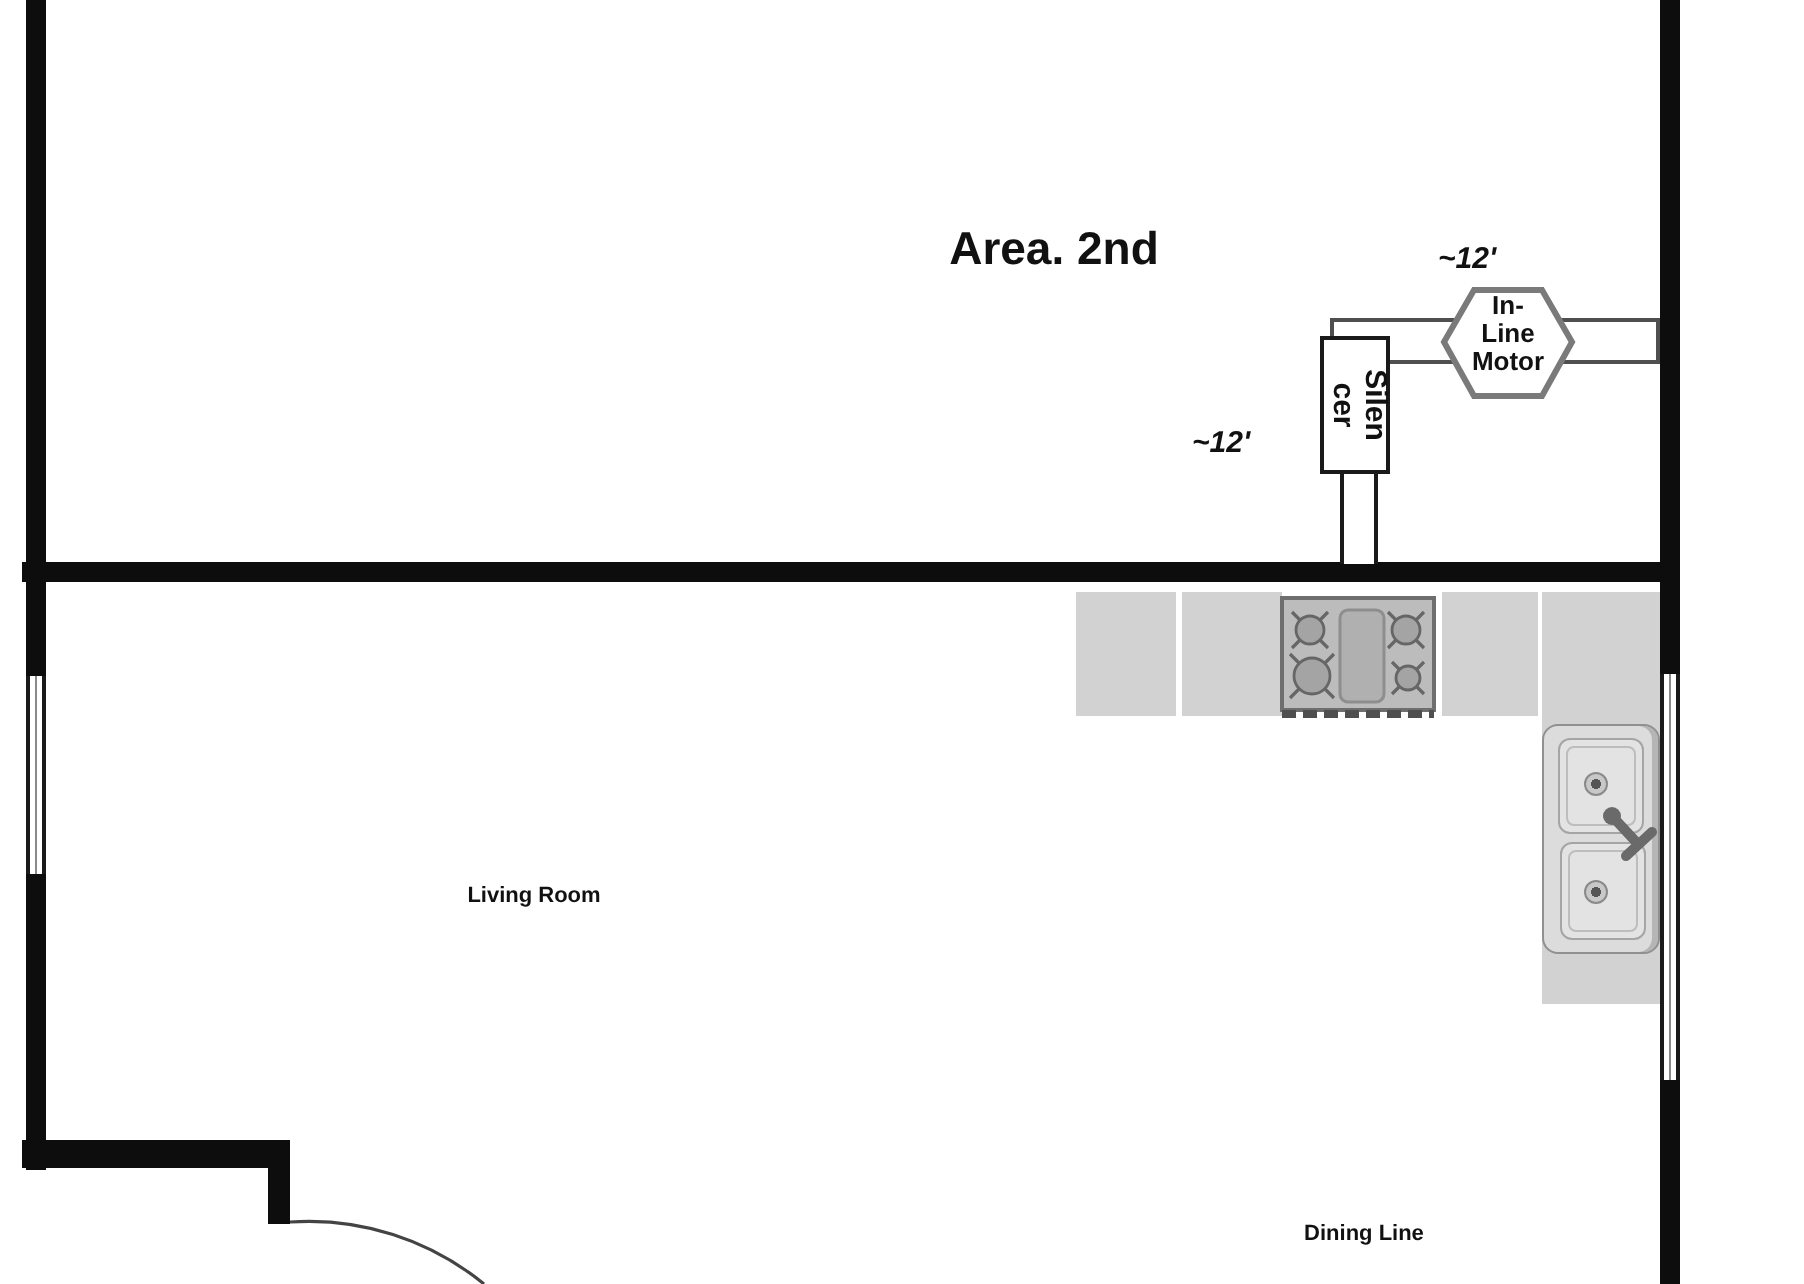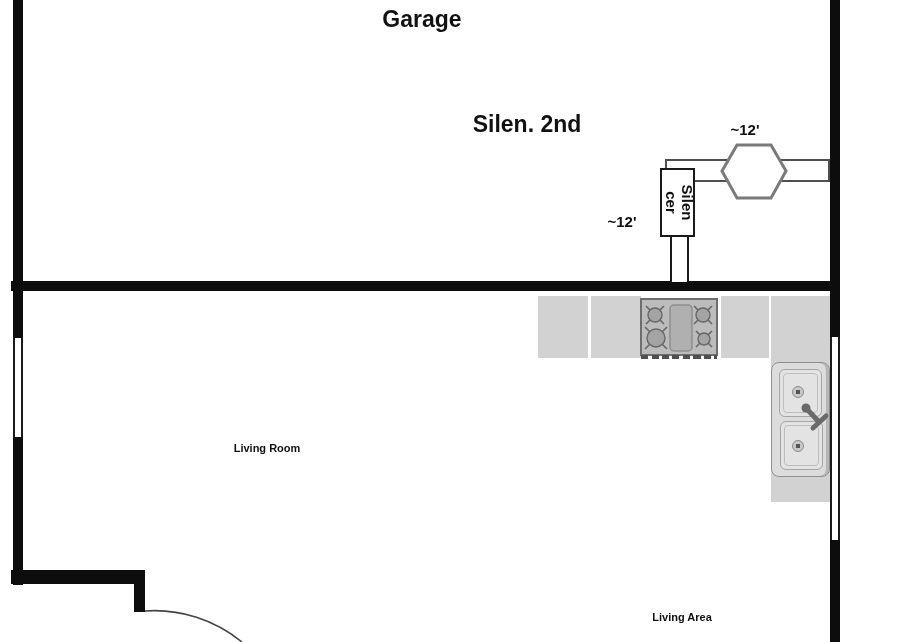--- a/index.html
+++ b/index.html
@@ -12,21 +12,21 @@
   
   .window-v{
     position:absolute;background:#fff;z-index:2;box-sizing:border-box;
     border-left:2px solid #1a1a1a;border-right:2px solid #1a1a1a;
     background-image:linear-gradient(90deg,transparent 44%,#8a8a8a 44%,#8a8a8a 56%,transparent 56%);
   }
   
   .room-label{position:absolute;font-weight:bold;text-align:center;z-index:6;line-height:1.15;}
   .big{font-size:23px;}
   .med{font-size:11px;}
-  .dim{font-size:15px;font-weight:bold;position:absolute;text-align:center;z-index:6;}
+  .dim{font-size:15px;font-weight:bold;position:absolute;z-index:6;font-style:italic;}
   .line{display:block;}
   
   .duct-h{
     position:absolute;left:665px;top:159px;width:165px;height:23px;z-index:3;
     background:#fff;border:2.5px solid #4f4f4f;box-sizing:border-box;
   }
   .duct-v{
     position:absolute;left:670px;top:236px;width:19px;height:46px;z-index:2;
     background:#fff;border-left:2px solid #1a1a1a;border-right:2px solid #1a1a1a;box-sizing:border-box;
   }
@@ -101,33 +101,37 @@
 
   <div class="silencer-box"></div>
   <div class="silencer-text">
     <span class="line">Silen</span>
     <span class="line">cer</span>
   </div>
 
   <svg class="hex-svg" width="70" height="62" viewBox="0 0 70 62">
     <polygon points="3,30 18,4 52,4 67,30 52,57 18,57" fill="#ffffff" stroke="#7a7a7a" stroke-width="3"></polygon>
   </svg>
+  <div class="hex-text">
+    <span class="line">In-</span>
+    <span class="line">Line</span>
+    <span class="line">Motor</span>
+  </div>
 
   <div class="dim" style="left:719px;top:121px;width:52px;">~12'</div>
   <div class="dim" style="left:596px;top:213px;width:52px;">~12'</div>
 
-  <div class="room-label big" style="left:352px;top:6px;width:140px;">Garage</div>
 
   <div class="room-label big" style="left:447px;top:111px;width:160px;">
-    <span class="line">Silen. 2nd</span>
+    <span class="line">Area. 2nd</span>
   </div>
 
   <div class="room-label med" style="left:197px;top:442px;width:140px;">Living Room</div>
 
-  <div class="room-label med" style="left:612px;top:611px;width:140px;">Living Area</div>
+  <div class="room-label med" style="left:612px;top:611px;width:140px;">Dining Line</div>
 
   <div class="counter" style="left:538px;top:296px;width:50px;height:62px;"></div>
   <div class="counter" style="left:591px;top:296px;width:50px;height:62px;"></div>
   <div class="counter" style="left:721px;top:296px;width:48px;height:62px;"></div>
   <div class="counter" style="left:771px;top:296px;width:59px;height:206px;"></div>
 
   <div class="stove"></div>
   <div class="stove-dashes"></div>
   <svg class="svg-abs" style="left:640px;top:298px;" width="78" height="58" viewBox="0 0 78 58">
     <rect x="30" y="7" width="22" height="46" rx="4" fill="#b0b0b0" stroke="#8e8e8e" stroke-width="1.5"></rect>

